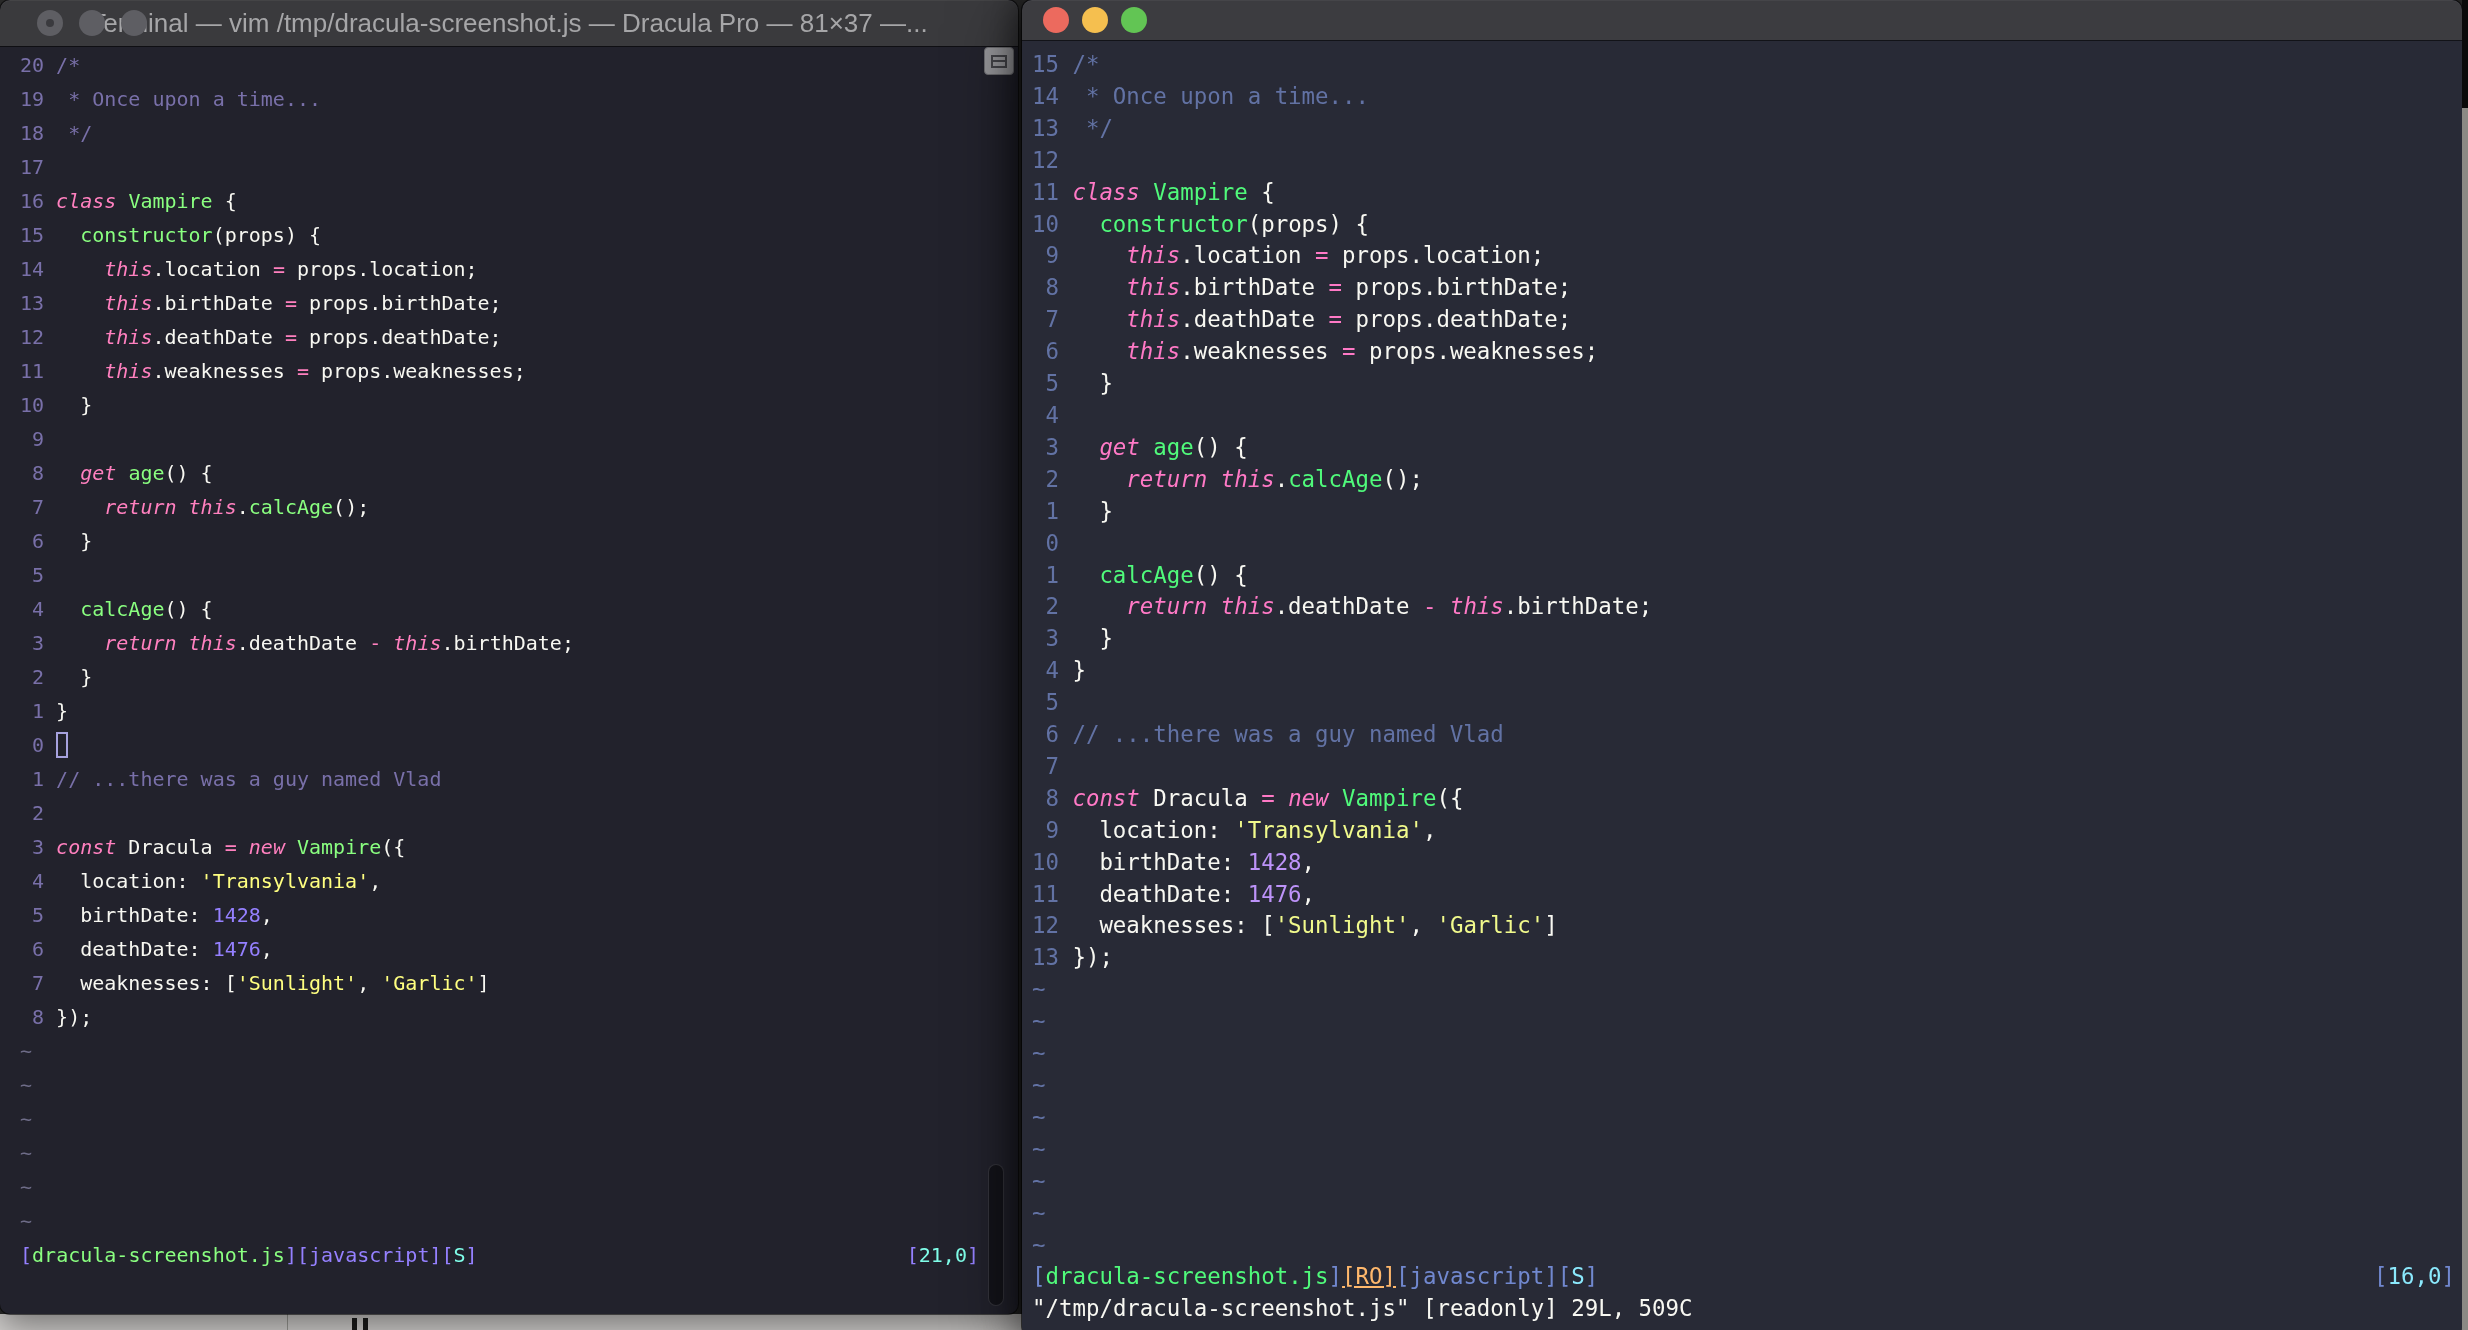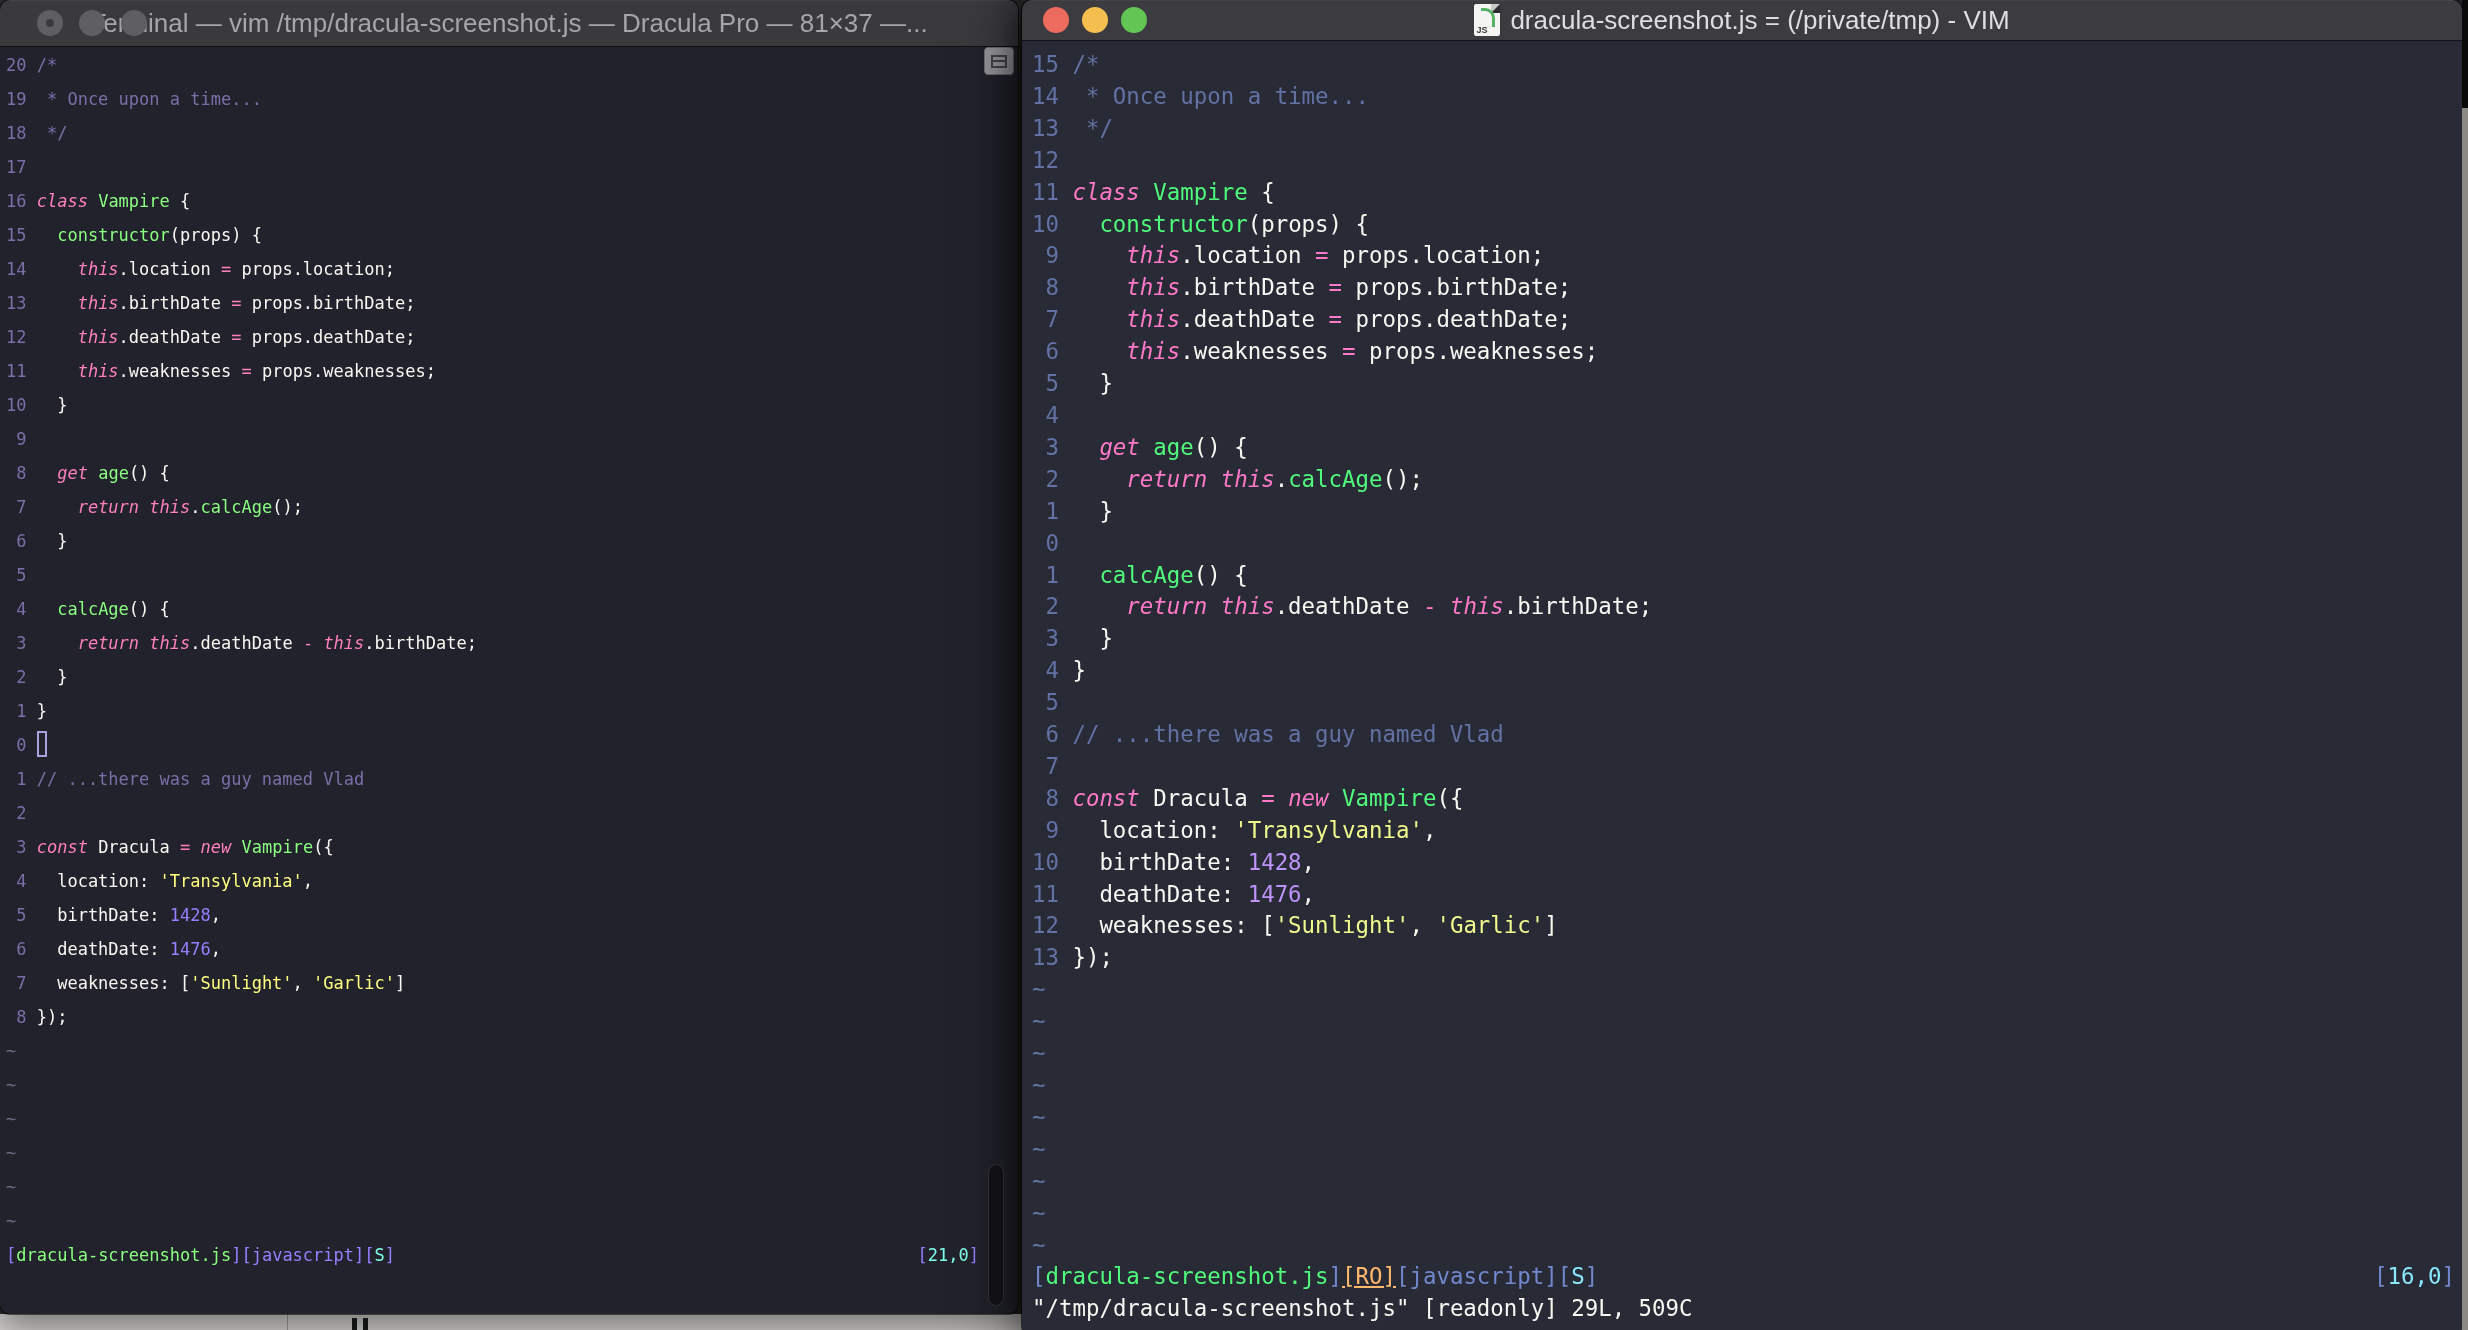--- a/index.html
+++ b/index.html
@@ -49,21 +49,21 @@
     z-index:1;
     box-shadow:0 0 0 1px rgba(0,0,0,.55), 0 12px 35px rgba(0,0,0,.45);
   }
   .term .titlebar{height:46px;border-radius:10px 10px 0 0;}
   .term .lights{padding-left:37px;gap:16px;}
   .term .light{background:var(--lightfill);position:relative;}
   .term .light.l1::after{
     content:'';position:absolute;left:9px;top:9px;width:8px;height:8px;border-radius:50%;
     background:rgba(30,30,32,.55);
   }
-  .term .content{top:46px;padding:2px 0 0 6px;font-size:17px;line-height:34px;}
+  .term .content{top:46px;padding:2px 0 0 20px;font-size:20px;line-height:34px;}
   .term .ruler{right:39px;}
   .split-btn{
     position:absolute;top:47px;right:4px;width:28px;height:26px;
     background:#98989C;border:1px solid #6E6E72;border-radius:4px;
     display:flex;align-items:center;justify-content:center;
   }
   .split-ic{width:16px;height:13px;border:2px solid #45454A;box-sizing:border-box;display:block;}
   .split-ic::after{content:'';display:block;height:2px;background:#45454A;margin-top:3px;}
   .sb-thumb{
     position:absolute;right:14px;bottom:8px;width:14px;height:140px;
@@ -164,23 +164,15 @@
   <div class="sb-thumb"></div>
 </div>
 
 <div class="window mvim" style="--bg: #282A36; --t: #F8F8F2; --c: #6272A4; --k: #FF79C6; --f: #50FA7B; --s: #F1FA8C; --n: #BD93F9; --o: #FF79C6; --br: #7188CF; --cy: #8BE9FD; --ro: #FFB86C; --ln: #6272A4; --tilde: #6272A4; --cur: #F8F8F2; --titlebar: #3C3C40; --titletext: #DEDEE0; --lr: #EC6A5E; --ly: #F5BF4F; --lg: #62C554;">
   <div class="titlebar">
     <div class="lights">
       <span class="light l1"></span>
       <span class="light l2"></span>
       <span class="light l3"></span>
     </div>
-    <div class="title">
-      <span class="doc-icon">
-        <span class="doc-fold"></span>
-        <span class="doc-leaf"></span>
-        <span class="doc-js">JS</span>
-      </span>
-      <span>dracula-screenshot.js = (/private/tmp) - VIM</span>
-    </div>
   </div>
   <div class="content"><div class="row"><span class="ln">15</span><span class="tk-c">/*</span></div><div class="row"><span class="ln">14</span><span class="tk-c"> * Once upon a time...</span></div><div class="row"><span class="ln">13</span><span class="tk-c"> */</span></div><div class="row"><span class="ln">12</span></div><div class="row"><span class="ln">11</span><span class="tk-k">class</span><span class="tk-t"> </span><span class="tk-f">Vampire</span><span class="tk-t"> {</span></div><div class="row"><span class="ln">10</span><span class="tk-t">  </span><span class="tk-f">constructor</span><span class="tk-t">(props) {</span></div><div class="row"><span class="ln">9</span><span class="tk-t">    </span><span class="tk-k">this</span><span class="tk-t">.location </span><span class="tk-o">=</span><span class="tk-t"> props.location;</span></div><div class="row"><span class="ln">8</span><span class="tk-t">    </span><span class="tk-k">this</span><span class="tk-t">.birthDate </span><span class="tk-o">=</span><span class="tk-t"> props.birthDate;</span></div><div class="row"><span class="ln">7</span><span class="tk-t">    </span><span class="tk-k">this</span><span class="tk-t">.deathDate </span><span class="tk-o">=</span><span class="tk-t"> props.deathDate;</span></div><div class="row"><span class="ln">6</span><span class="tk-t">    </span><span class="tk-k">this</span><span class="tk-t">.weaknesses </span><span class="tk-o">=</span><span class="tk-t"> props.weaknesses;</span></div><div class="row"><span class="ln">5</span><span class="tk-t">  }</span></div><div class="row"><span class="ln">4</span></div><div class="row"><span class="ln">3</span><span class="tk-t">  </span><span class="tk-k">get</span><span class="tk-t"> </span><span class="tk-f">age</span><span class="tk-t">() {</span></div><div class="row"><span class="ln">2</span><span class="tk-t">    </span><span class="tk-k">return</span><span class="tk-t"> </span><span class="tk-k">this</span><span class="tk-t">.</span><span class="tk-f">calcAge</span><span class="tk-t">();</span></div><div class="row"><span class="ln">1</span><span class="tk-t">  }</span></div><div class="row"><span class="ln">0</span></div><div class="row"><span class="ln">1</span><span class="tk-t">  </span><span class="tk-f">calcAge</span><span class="tk-t">() {</span></div><div class="row"><span class="ln">2</span><span class="tk-t">    </span><span class="tk-k">return</span><span class="tk-t"> </span><span class="tk-k">this</span><span class="tk-t">.deathDate </span><span class="tk-o">-</span><span class="tk-t"> </span><span class="tk-k">this</span><span class="tk-t">.birthDate;</span></div><div class="row"><span class="ln">3</span><span class="tk-t">  }</span></div><div class="row"><span class="ln">4</span><span class="tk-t">}</span></div><div class="row"><span class="ln">5</span></div><div class="row"><span class="ln">6</span><span class="tk-c">// ...there was a guy named Vlad</span></div><div class="row"><span class="ln">7</span></div><div class="row"><span class="ln">8</span><span class="tk-k">const</span><span class="tk-t"> Dracula </span><span class="tk-o">=</span><span class="tk-t"> </span><span class="tk-k">new</span><span class="tk-t"> </span><span class="tk-f">Vampire</span><span class="tk-t">({</span></div><div class="row"><span class="ln">9</span><span class="tk-t">  location: </span><span class="tk-s">'Transylvania'</span><span class="tk-t">,</span></div><div class="row"><span class="ln">10</span><span class="tk-t">  birthDate: </span><span class="tk-n">1428</span><span class="tk-t">,</span></div><div class="row"><span class="ln">11</span><span class="tk-t">  deathDate: </span><span class="tk-n">1476</span><span class="tk-t">,</span></div><div class="row"><span class="ln">12</span><span class="tk-t">  weaknesses: [</span><span class="tk-s">'Sunlight'</span><span class="tk-t">, </span><span class="tk-s">'Garlic'</span><span class="tk-t">]</span></div><div class="row"><span class="ln">13</span><span class="tk-t">});</span></div><div class="row"><span class="tilde">~</span></div><div class="row"><span class="tilde">~</span></div><div class="row"><span class="tilde">~</span></div><div class="row"><span class="tilde">~</span></div><div class="row"><span class="tilde">~</span></div><div class="row"><span class="tilde">~</span></div><div class="row"><span class="tilde">~</span></div><div class="row"><span class="tilde">~</span></div><div class="row"><span class="tilde">~</span></div><div class="row status"><span><span class="tk-br">[</span><span class="tk-f">dracula-screenshot.js</span><span class="tk-br">]</span><span class="tk-ro">[RO]</span><span class="tk-br">[</span><span class="tk-br">javascript</span><span class="tk-br">][</span><span class="tk-cy">S</span><span class="tk-br">]</span></span><span class="ruler"><span class="tk-br">[</span><span class="tk-cy">16,0</span><span class="tk-br">]</span></span></div><div class="row cmdline">"/tmp/dracula-screenshot.js" [readonly] 29L, 509C</div></div>
 </div>
 
 </body></html>

